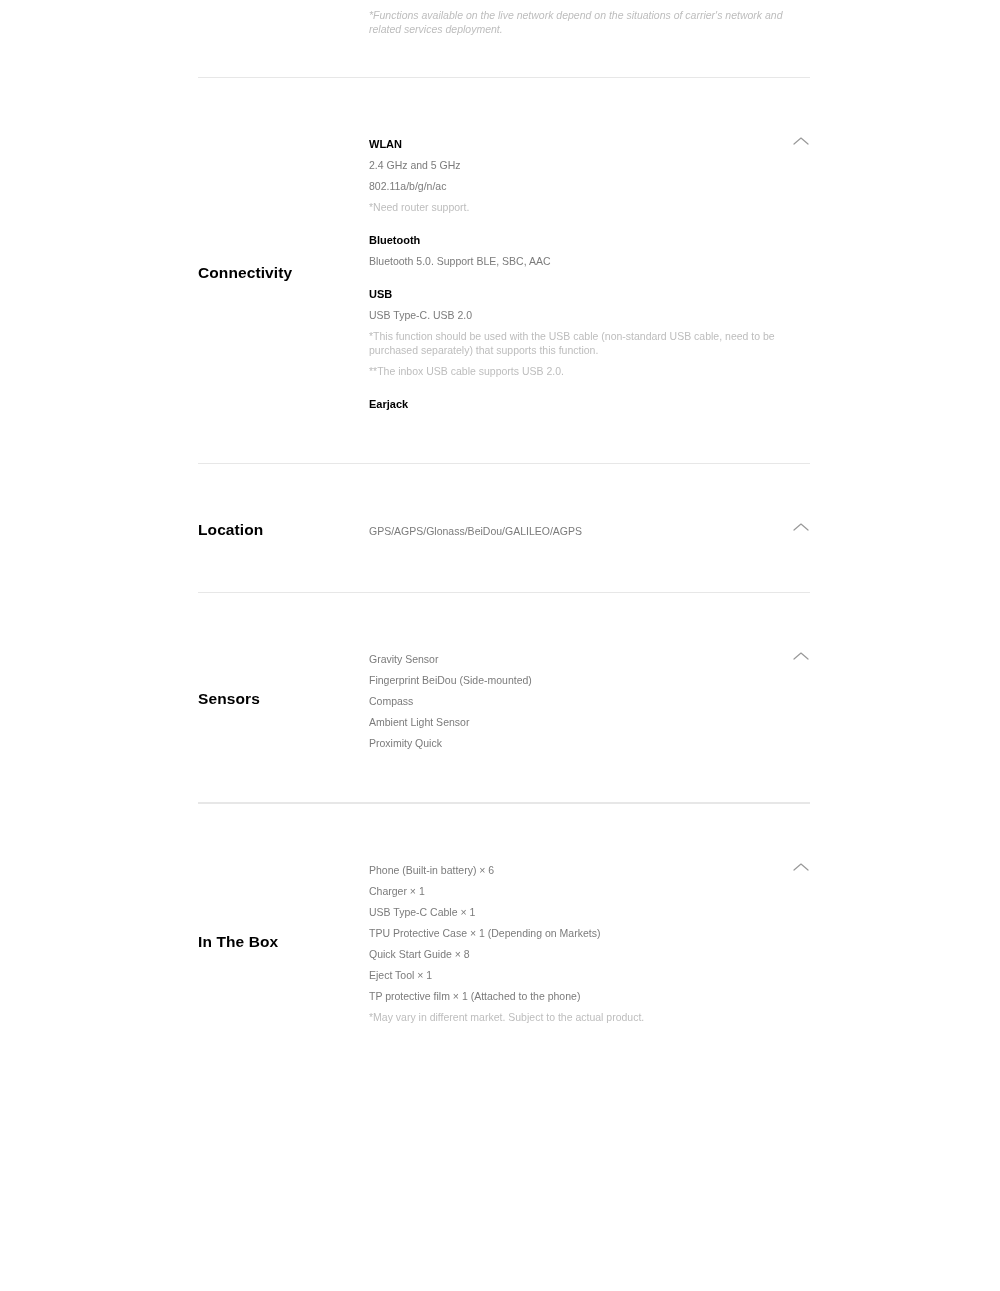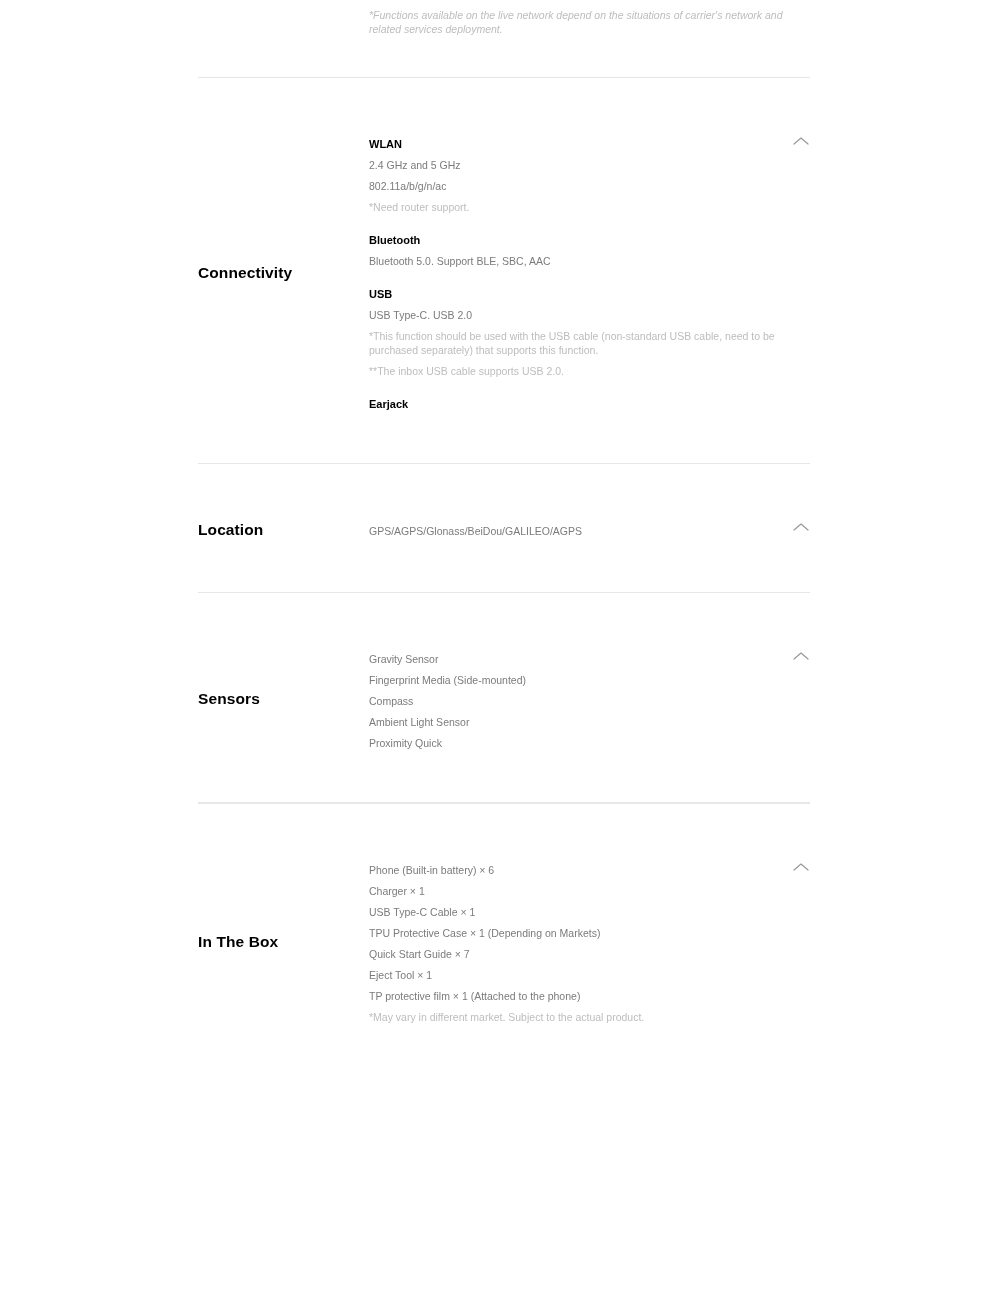--- a/index.html
+++ b/index.html
@@ -130,21 +130,21 @@
   </section>
 
   <hr class="divider">
 
   <section class="spec-section">
     <div class="sec-left">
       <h2 class="sec-title">Sensors</h2>
     </div>
     <div class="sec-content">
       <p class="val">Gravity Sensor</p>
-      <p class="val">Fingerprint Media (Side-mounted)</p>
+      <p class="val">Fingerprint BeiDou (Side-mounted)</p>
       <p class="val">Compass</p>
       <p class="val">Ambient Light Sensor</p>
       <p class="val">Proximity Quick</p>
     </div>
     <button class="collapse-btn" aria-label="Collapse section">
       <svg width="16" height="10" viewBox="0 0 16 10">
           <polyline points="1,8 8,2 15,8" fill="none" stroke="#999999" stroke-width="1.2" stroke-linecap="round" stroke-linejoin="round"></polyline>
         </svg>
     </button>
   </section>
@@ -156,21 +156,21 @@
 
   <section class="spec-section">
     <div class="sec-left">
       <h2 class="sec-title">In The Box</h2>
     </div>
     <div class="sec-content">
       <p class="val">Phone (Built-in battery) × 6</p>
       <p class="val">Charger × 1</p>
       <p class="val">USB Type-C Cable × 1</p>
       <p class="val">TPU Protective Case × 1 (Depending on Markets)</p>
-      <p class="val">Quick Start Guide × 7</p>
+      <p class="val">Quick Start Guide × 8</p>
       <p class="val">Eject Tool × 1</p>
       <p class="val">TP protective film × 1 (Attached to the phone)</p>
       <p class="nte">*May vary in different market. Subject to the actual product.</p>
     </div>
     <button class="collapse-btn" aria-label="Collapse section">
       <svg width="16" height="10" viewBox="0 0 16 10">
           <polyline points="1,8 8,2 15,8" fill="none" stroke="#999999" stroke-width="1.2" stroke-linecap="round" stroke-linejoin="round"></polyline>
         </svg>
     </button>
   </section>

